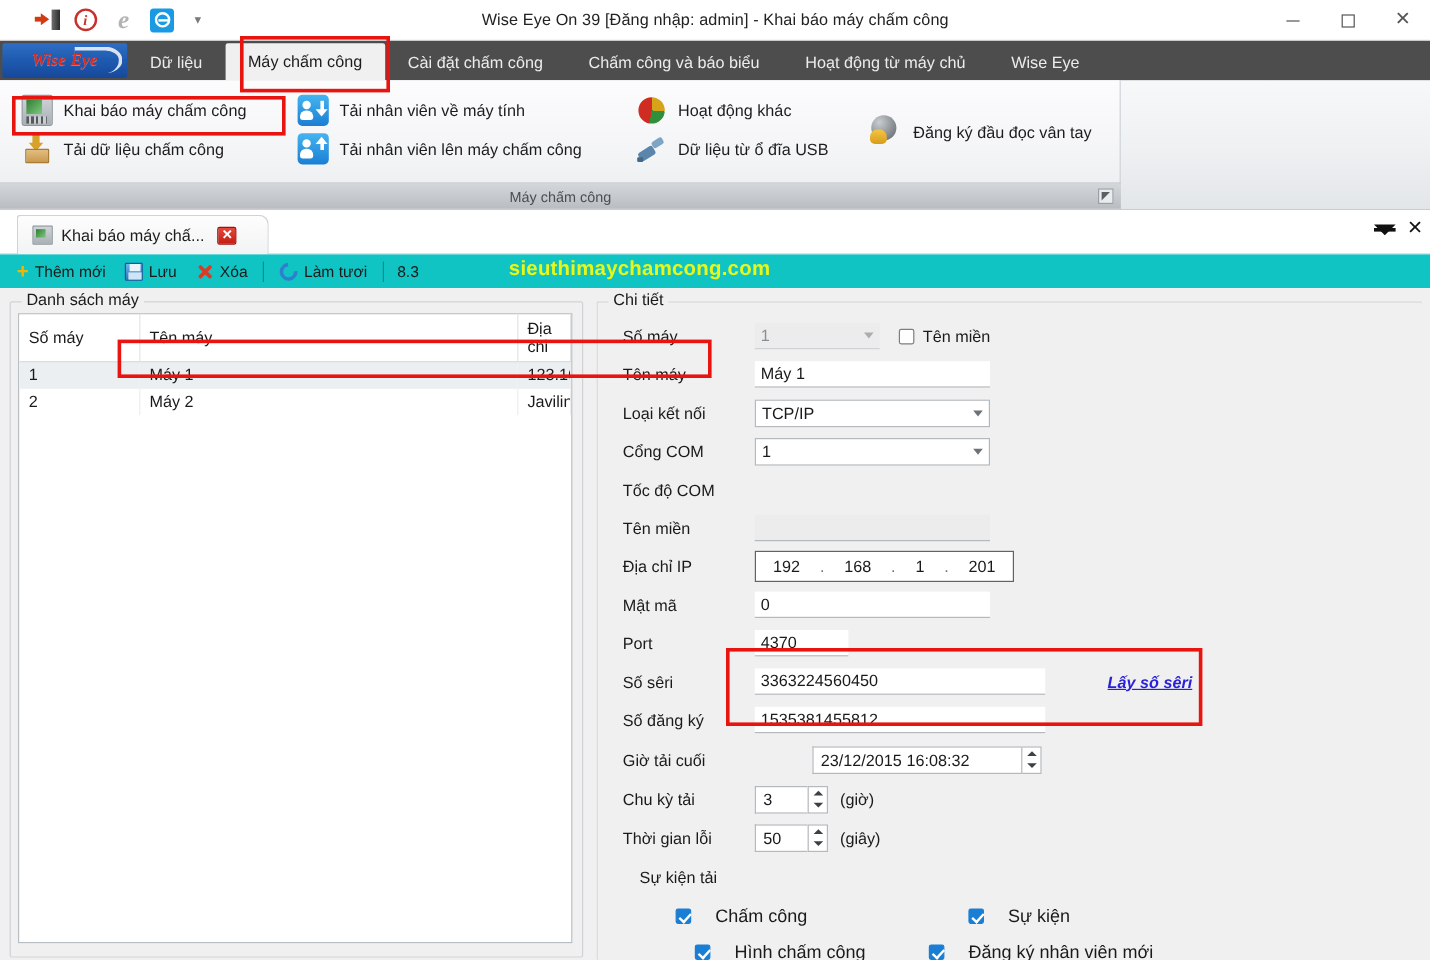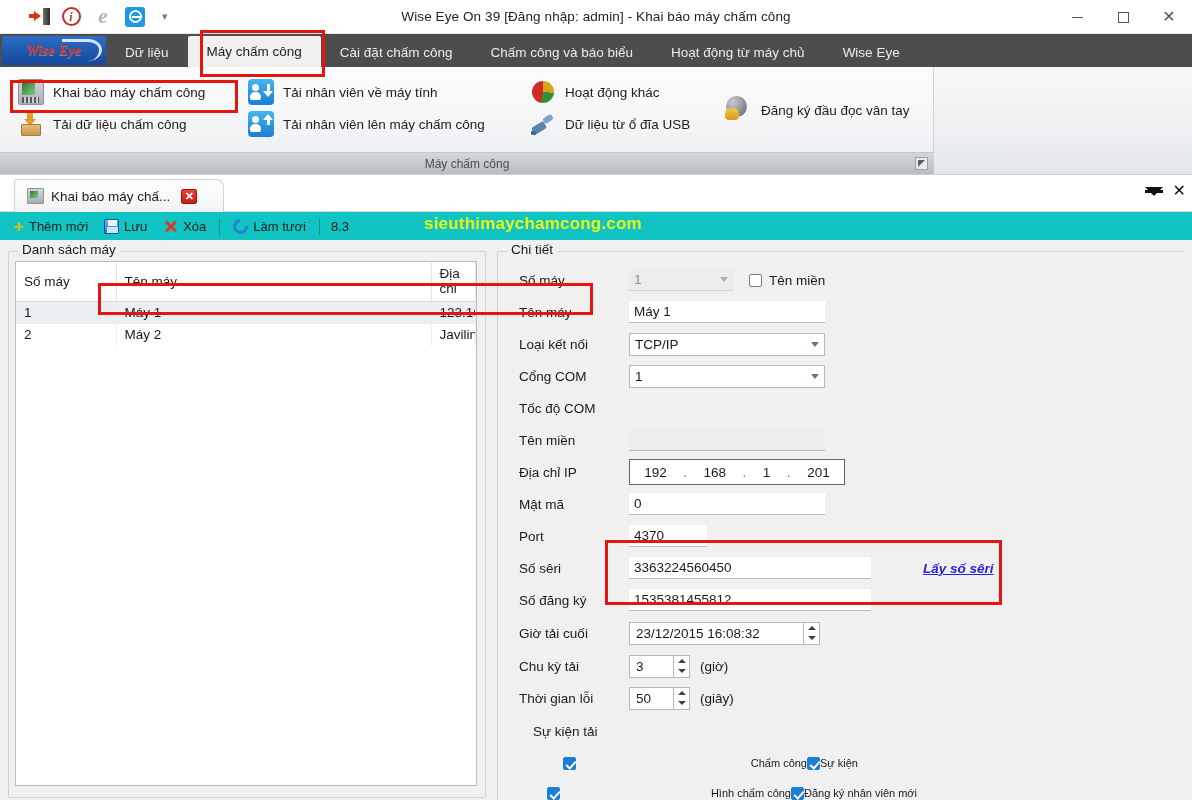--- a/index.html
+++ b/index.html
@@ -259,21 +259,21 @@
     border-bottom:4px solid #3c4145; }
   .spin .sb .dn { width:0;height:0;border-left:4px solid transparent;border-right:4px solid transparent;
     border-top:4px solid #3c4145; }
   .unit { font-size:13.5px; color:#1a1a1a; margin-left:10px; }
 
   .link-serial { color:#2a22d8; font:italic bold 13.5px "Liberation Sans",sans-serif;
     text-decoration:underline; white-space:nowrap; }
 
   .sect-label { font-size:13.5px; color:#1a1a1a; }
   .chkrow { display:flex; align-items:center; height:30px; }
-  .chkitem { display:flex; align-items:center; gap:0; font-size:11px; color:#1a1a1a;justify-content:space-between; }
+  .chkitem { display:flex; align-items:center; gap:20px; font-size:15px; color:#1a1a1a; }
 
   
   .redbox { position:absolute; border:3px solid #e8140f; pointer-events:none; z-index:60; }
 </style>
 </head>
 <body>
 
 <div class="app">
 
   <div class="titlebar">
@@ -540,21 +540,21 @@
         </div>
 
         <div class="frow">
           <div class="flabel">Số đăng ký</div>
           <div class="ipt" style="width:242px;">1535381455812</div>
         </div>
 
         <div class="frow" style="height:34px;">
           <div class="flabel">Giờ tải cuối</div>
           <div class="spin">
-            <div class="sv" style="width:174px;">23/12/2015 16:08:32</div>
+            <div class="sv" style="width:174px;margin-left:48px;">23/12/2015 16:08:32</div>
             <div class="sbtns">
               <div class="sb">
                   <span class="up"></span>
                 </div>
               <div class="sb">
                   <span class="dn"></span>
                 </div>
             </div>
           </div>
         </div>
@@ -600,21 +600,21 @@
             <span class="chk on"></span>
             <span>Chấm công</span>
           </div>
           <div class="chkitem">
             <span class="chk on"></span>
             <span>Sự kiện</span>
           </div>
         </div>
 
         <div class="chkrow">
-          <div class="chkitem" style="margin-left:28px; width:244px;">
+          <div class="chkitem" style="margin-left:60px; width:195px;">
             <span class="chk on"></span>
             <span>Hình chấm công</span>
           </div>
           <div class="chkitem">
             <span class="chk on"></span>
             <span>Đăng ký nhân viên mới</span>
           </div>
         </div>
 
       </div>

